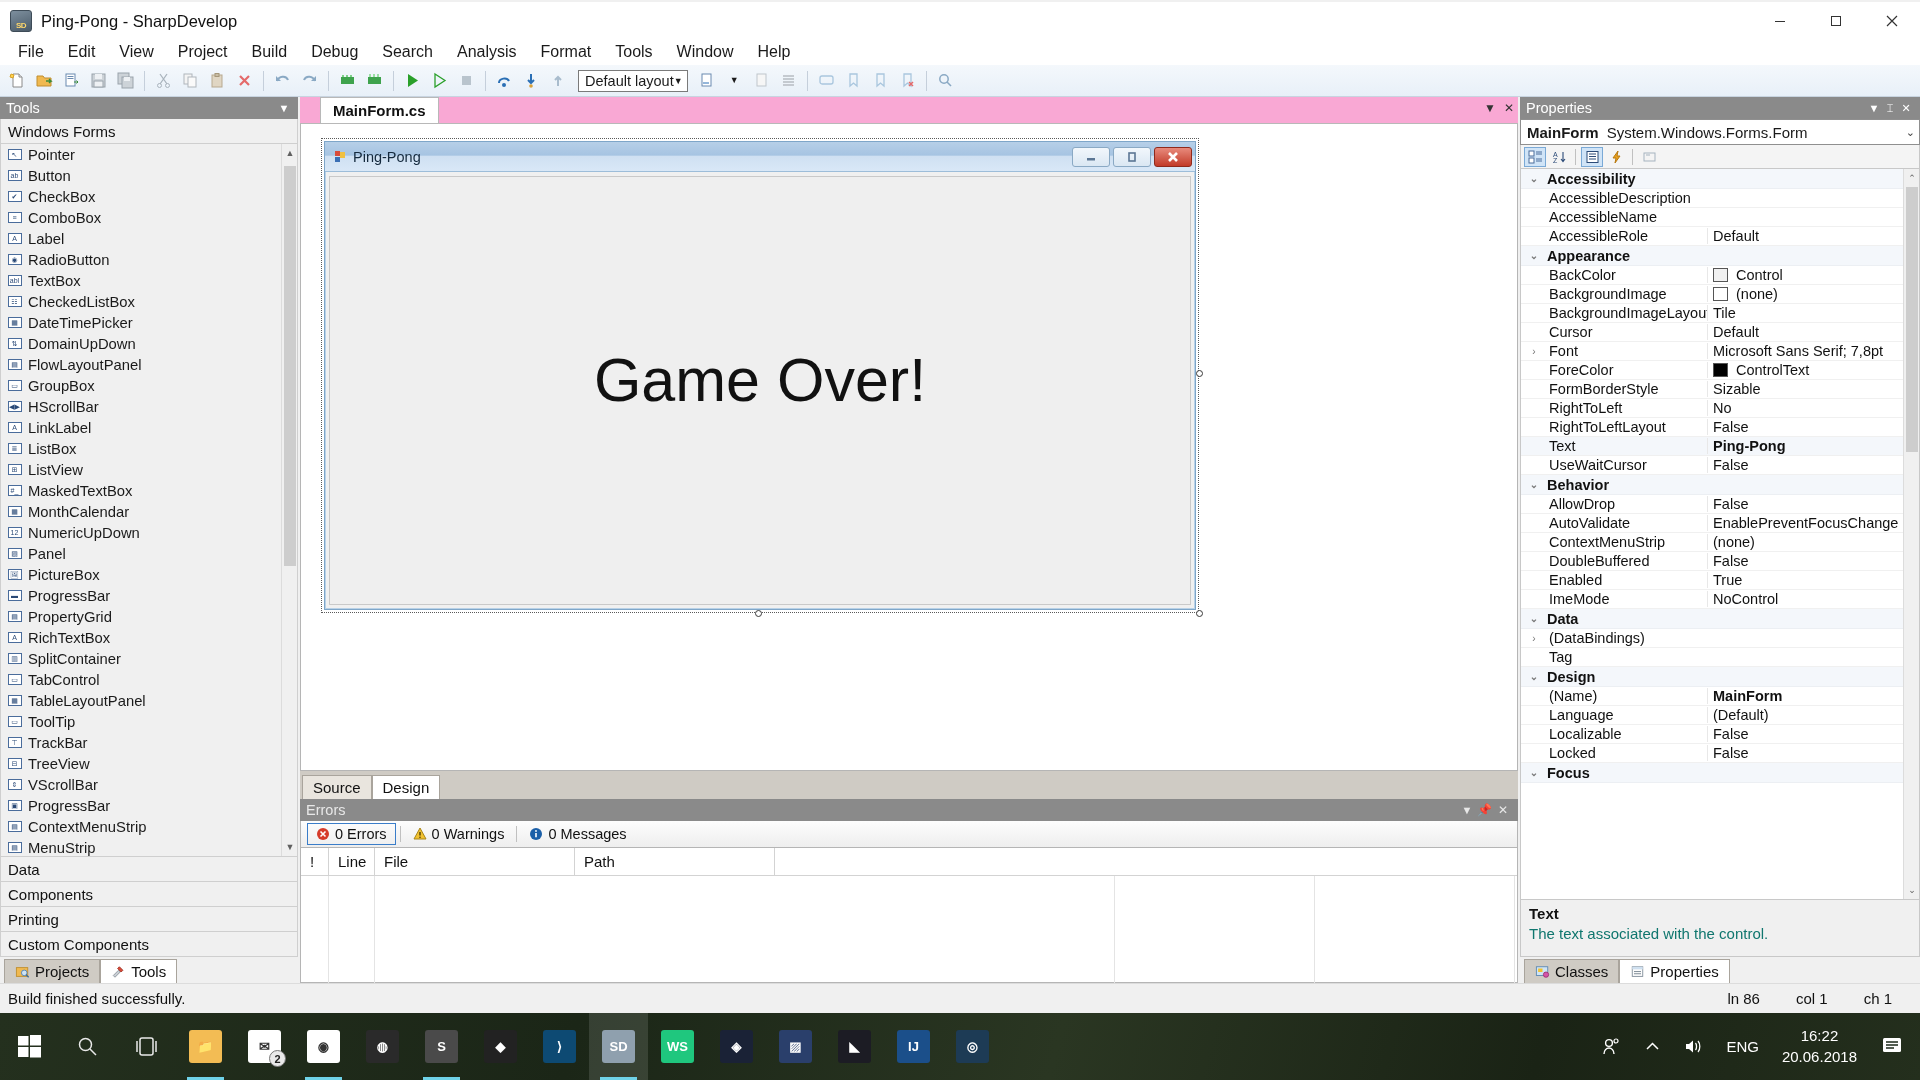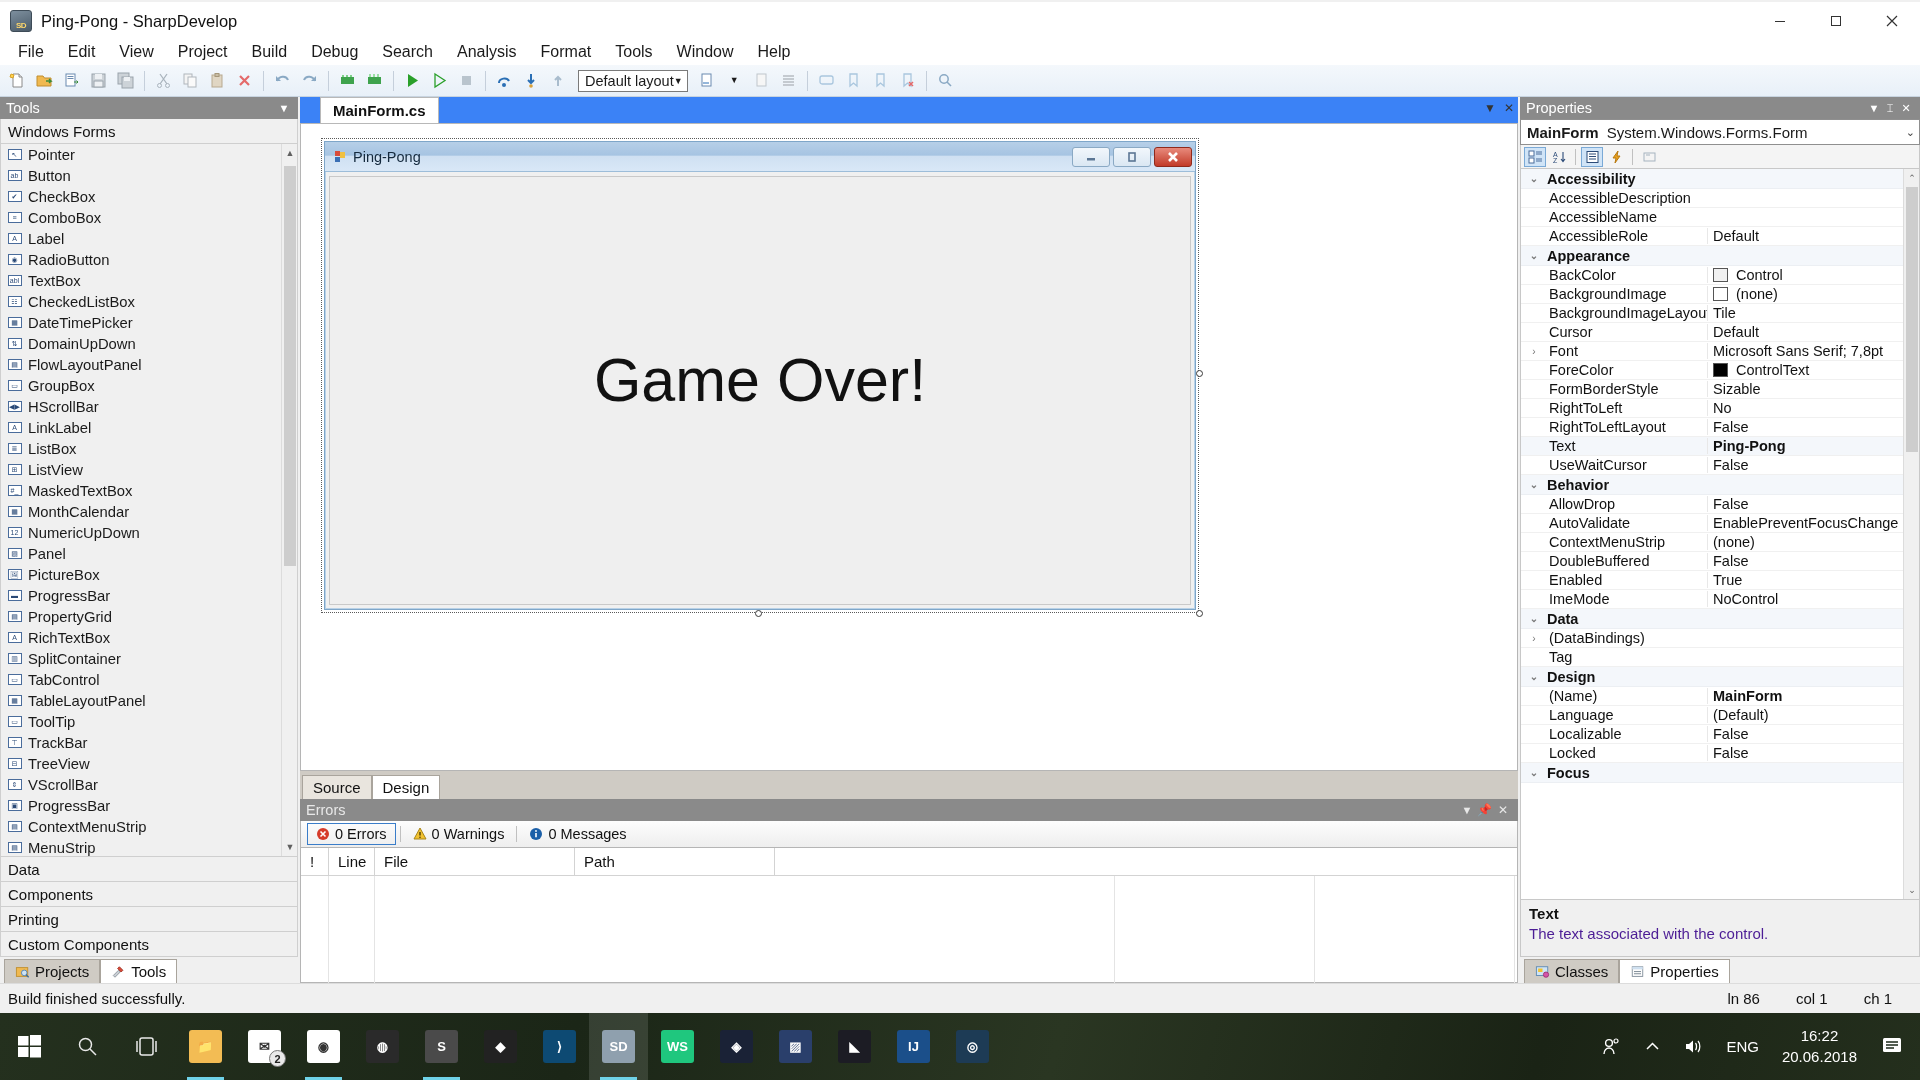--- a/index.html
+++ b/index.html
@@ -105,21 +105,21 @@
   .ts-thumb { position:absolute; left:2px; top:22px; width:12px; height:400px;
               background:#cdcdcd; }
   .ts-arrow { position:absolute; left:0; width:16px; height:18px; text-align:center;
               font-size:9px; color:#606060; line-height:18px; background:#f0f0f0; }
 
   
   .center {
     position:absolute; left:300px; top:97px; width:1218px; height:886px;
   }
   .doc-tabbar {
-    height:26px; background:#3b82f6; display:flex; align-items:center;
+    height:26px; background:#f9a8d4; display:flex; align-items:center;
     position:relative;
   }
   .doc-tab {
     height:26px; background:#fff; border:1px solid #b8b8b8; border-bottom:none;
     display:flex; align-items:center; padding:0 12px; font-size:15px;
     font-weight:bold; color:#111; margin-left:20px;
   }
   .doc-tab-ctrls {
     position:absolute; right:4px; top:4px; display:flex; gap:8px;
     font-size:12px; color:#333;
@@ -265,21 +265,21 @@
   .pg-scroll {
     position:absolute; right:0; top:0; width:16px; height:100%;
     background:#f0f0f0; border-left:1px solid #dcdcdc;
   }
   .pgs-thumb { position:absolute; left:2px; top:18px; width:12px; height:265px; background:#cdcdcd; }
   .props-desc {
     height:58px; background:#f0f0f0; border:1px solid #c8c8c8;
     padding:5px 8px; flex:none;
   }
   .pd-title { font-size:15px; font-weight:bold; color:#111; }
-  .pd-text { font-size:15px; color:#4c1d95; margin-top:3px; }
+  .pd-text { font-size:15px; color:#0f766e; margin-top:3px; }
 
   
   .dock-tabs { display:flex; align-items:flex-end; height:26px; padding-left:4px; }
   .dock-tab {
     height:24px; display:flex; align-items:center; gap:5px; padding:0 10px;
     font-size:15px; background:#cfcbc4; border:1px solid #a9a49c; border-bottom:none;
     color:#111;
   }
   .dock-tab.active { background:#fff; }
   .mini-ico { width:15px; height:14px; flex:none; display:block; }

